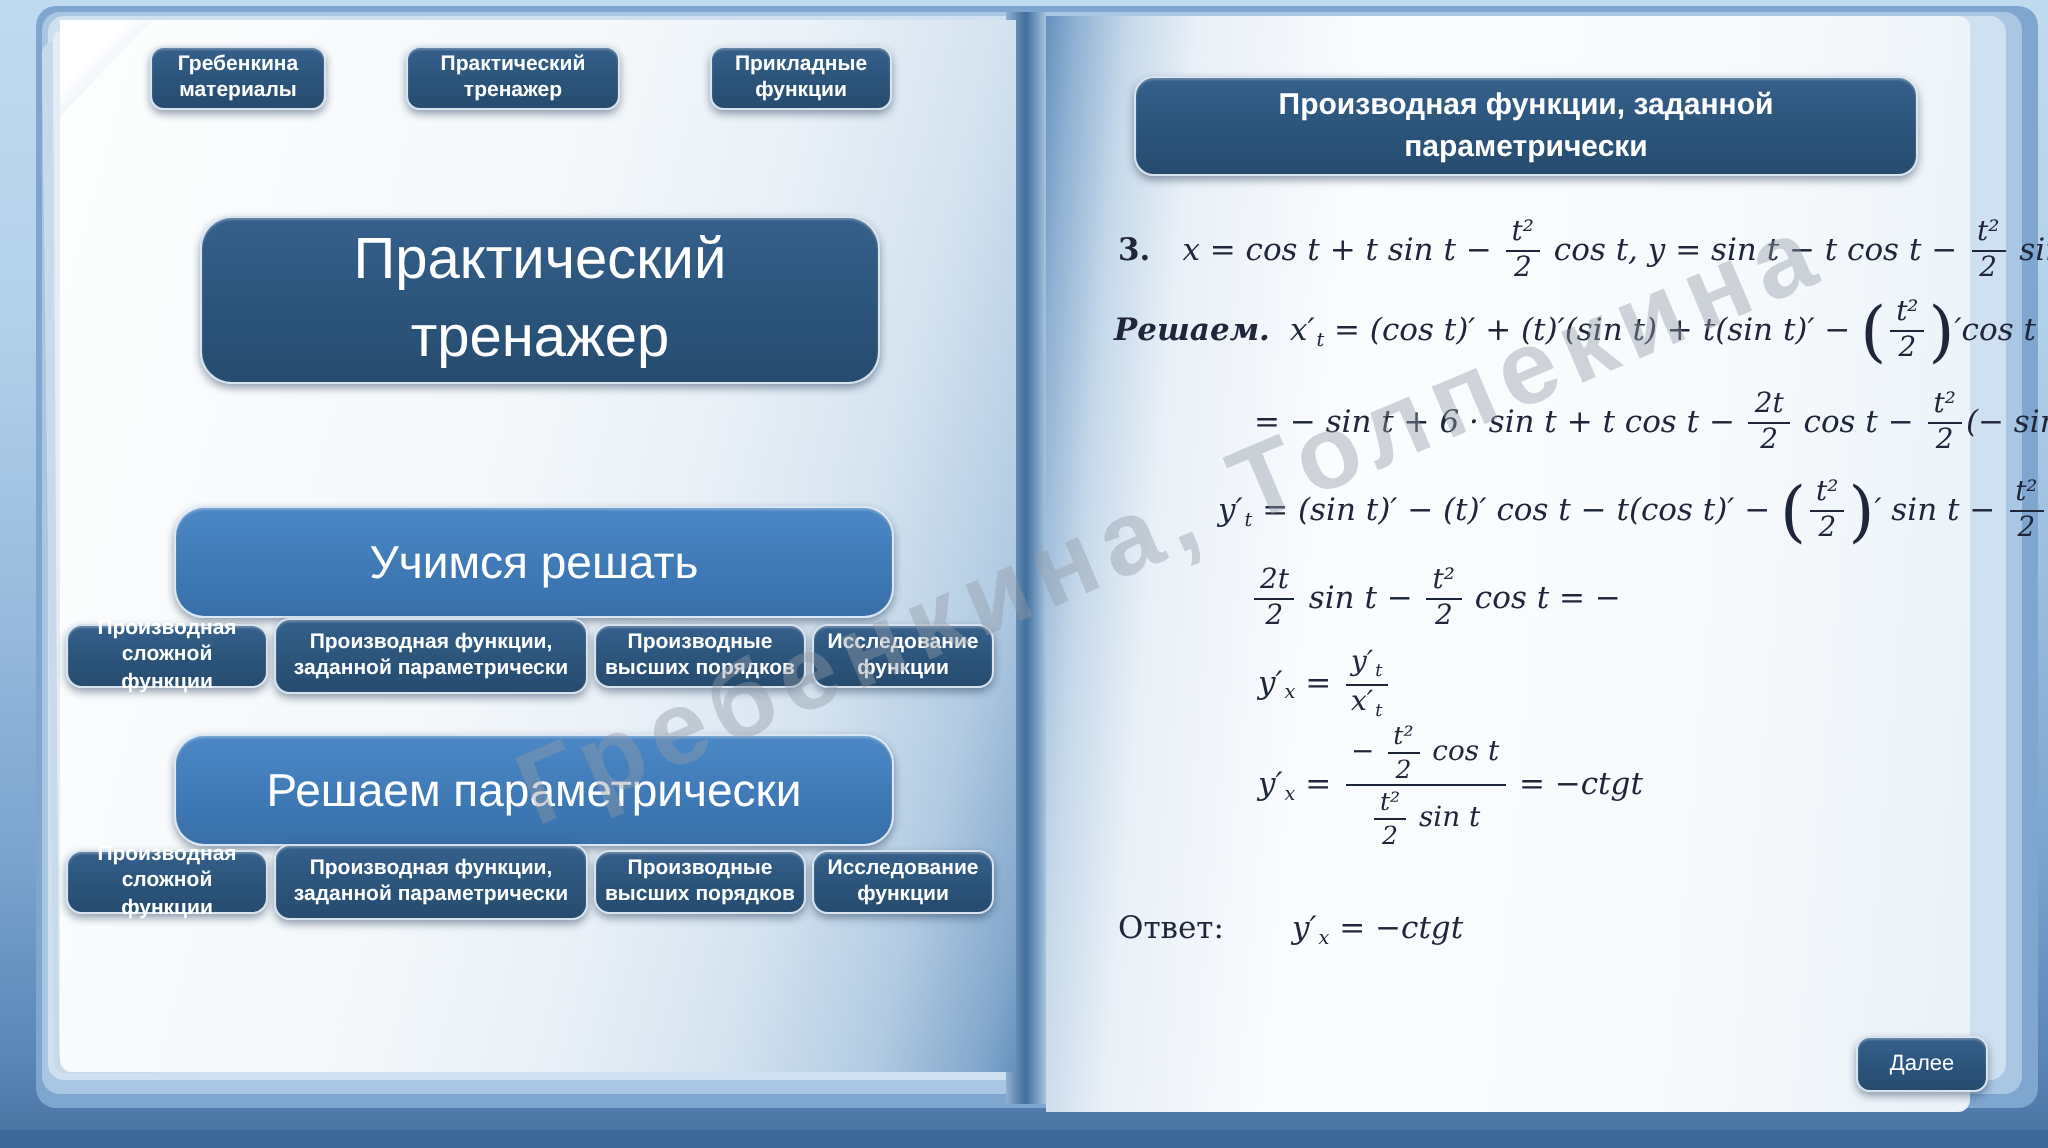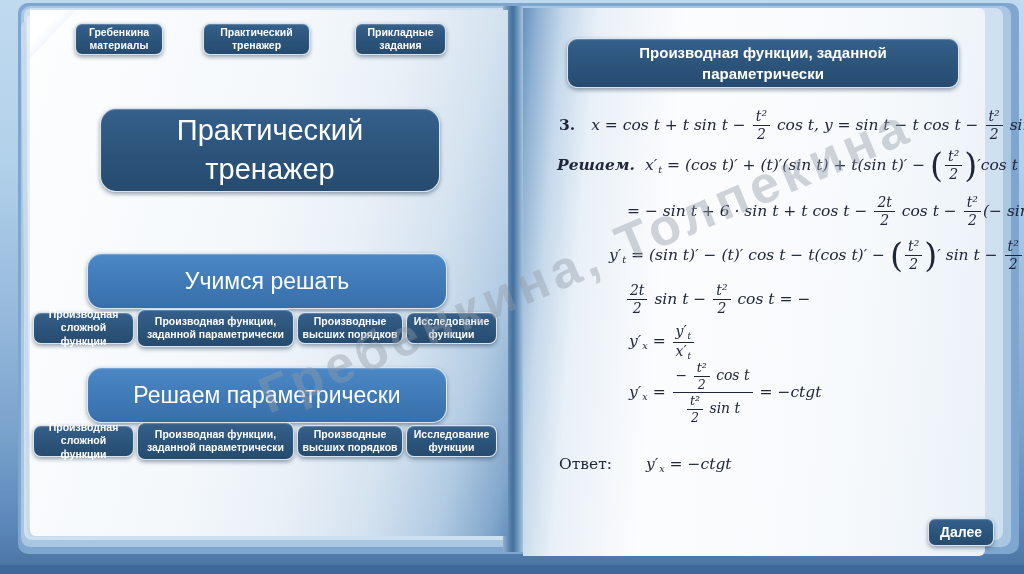--- a/index.html
+++ b/index.html
@@ -32,21 +32,21 @@
        color:#fff;box-sizing:border-box;z-index:8;cursor:pointer;
        border:1px solid rgba(235,243,250,.9);
        box-shadow:0 2px 4px rgba(20,45,75,.45), inset 0 1px 1px rgba(255,255,255,.25);}
   .btn-dark{background:linear-gradient(180deg,#35608b 0%,#2b5379 60%,#264b6f 100%);}
   .btn-mid{background:linear-gradient(180deg,#4c88c6 0%,#3f7ab7 55%,#386fa9 100%);}
   .nav-btn{border-radius:7px;font-size:10.5px;font-weight:600;line-height:1.2;padding:2px 4px;}
   .big-title{border-radius:16px;font-size:29px;line-height:1.35;padding:0 20px;}
   .section-btn{border-radius:15px;font-size:23px;text-align:center;}
   .sub-btn{border-radius:8px;font-size:10.5px;font-weight:600;line-height:1.25;padding:2px 3px;}
   .header-btn{border-radius:10px;font-size:15px;font-weight:700;line-height:1.4;padding:0 26px;}
-  .next-btn{border-radius:7px;font-size:14px;font-weight:700;}
+  .next-btn{border-radius:7px;font-size:11px;font-weight:400;}
   
   .mline{position:absolute;z-index:3;white-space:pre;color:#20263a;
          font-family:"DejaVu Serif","Liberation Serif",serif;font-style:italic;font-size:15.5px;}
   .mline span{white-space:pre;}
   .mlabel{font-style:normal;font-weight:bold;}
   .cls-num{margin-right:16px;}
   .cls-sol{font-style:italic;margin-right:10px;}
   .cls-ans{font-weight:normal;margin-right:34px;}
   .frac{display:inline-flex;flex-direction:column;align-items:center;vertical-align:middle;
         margin:0 2px;font-size:0.9em;line-height:1.25;text-align:center;}
@@ -69,21 +69,21 @@
   <div class="frame3"></div>
   <div class="stackL1"></div>
   <div class="stackL2"></div>
   <div class="spine"></div>
 
   <div class="page page-left">
     <div class="curl"></div>
 
     <div class="btn btn-dark nav-btn" style="left:45px;top:13px;width:88px;height:32px;">Гребенкина материалы</div>
     <div class="btn btn-dark nav-btn" style="left:173px;top:13px;width:107px;height:32px;">Практический тренажер</div>
-    <div class="btn btn-dark nav-btn" style="left:325px;top:13px;width:91px;height:32px;">Прикладные задания</div>
+    <div class="btn btn-dark nav-btn" style="left:325px;top:13px;width:91px;height:32px;">Прикладные функции</div>
 
     <div class="btn btn-dark big-title" style="left:70px;top:98px;width:340px;height:84px;">Практический тренажер</div>
 
     <div class="btn btn-mid section-btn" style="left:57px;top:243px;width:360px;height:56px;">Учимся решать</div>
     <div class="btn btn-dark sub-btn" style="left:3px;top:302px;width:101px;height:32px;">Производная сложной функции</div>
     <div class="btn btn-dark sub-btn" style="left:107px;top:299px;width:157px;height:38px;">Производная функции, заданной параметрически</div>
     <div class="btn btn-dark sub-btn" style="left:267px;top:302px;width:106px;height:32px;">Производные высших порядков</div>
     <div class="btn btn-dark sub-btn" style="left:376px;top:302px;width:91px;height:32px;">Исследование функции</div>
 
     <div class="btn btn-mid section-btn" style="left:57px;top:357px;width:360px;height:56px;">Решаем параметрически</div>

